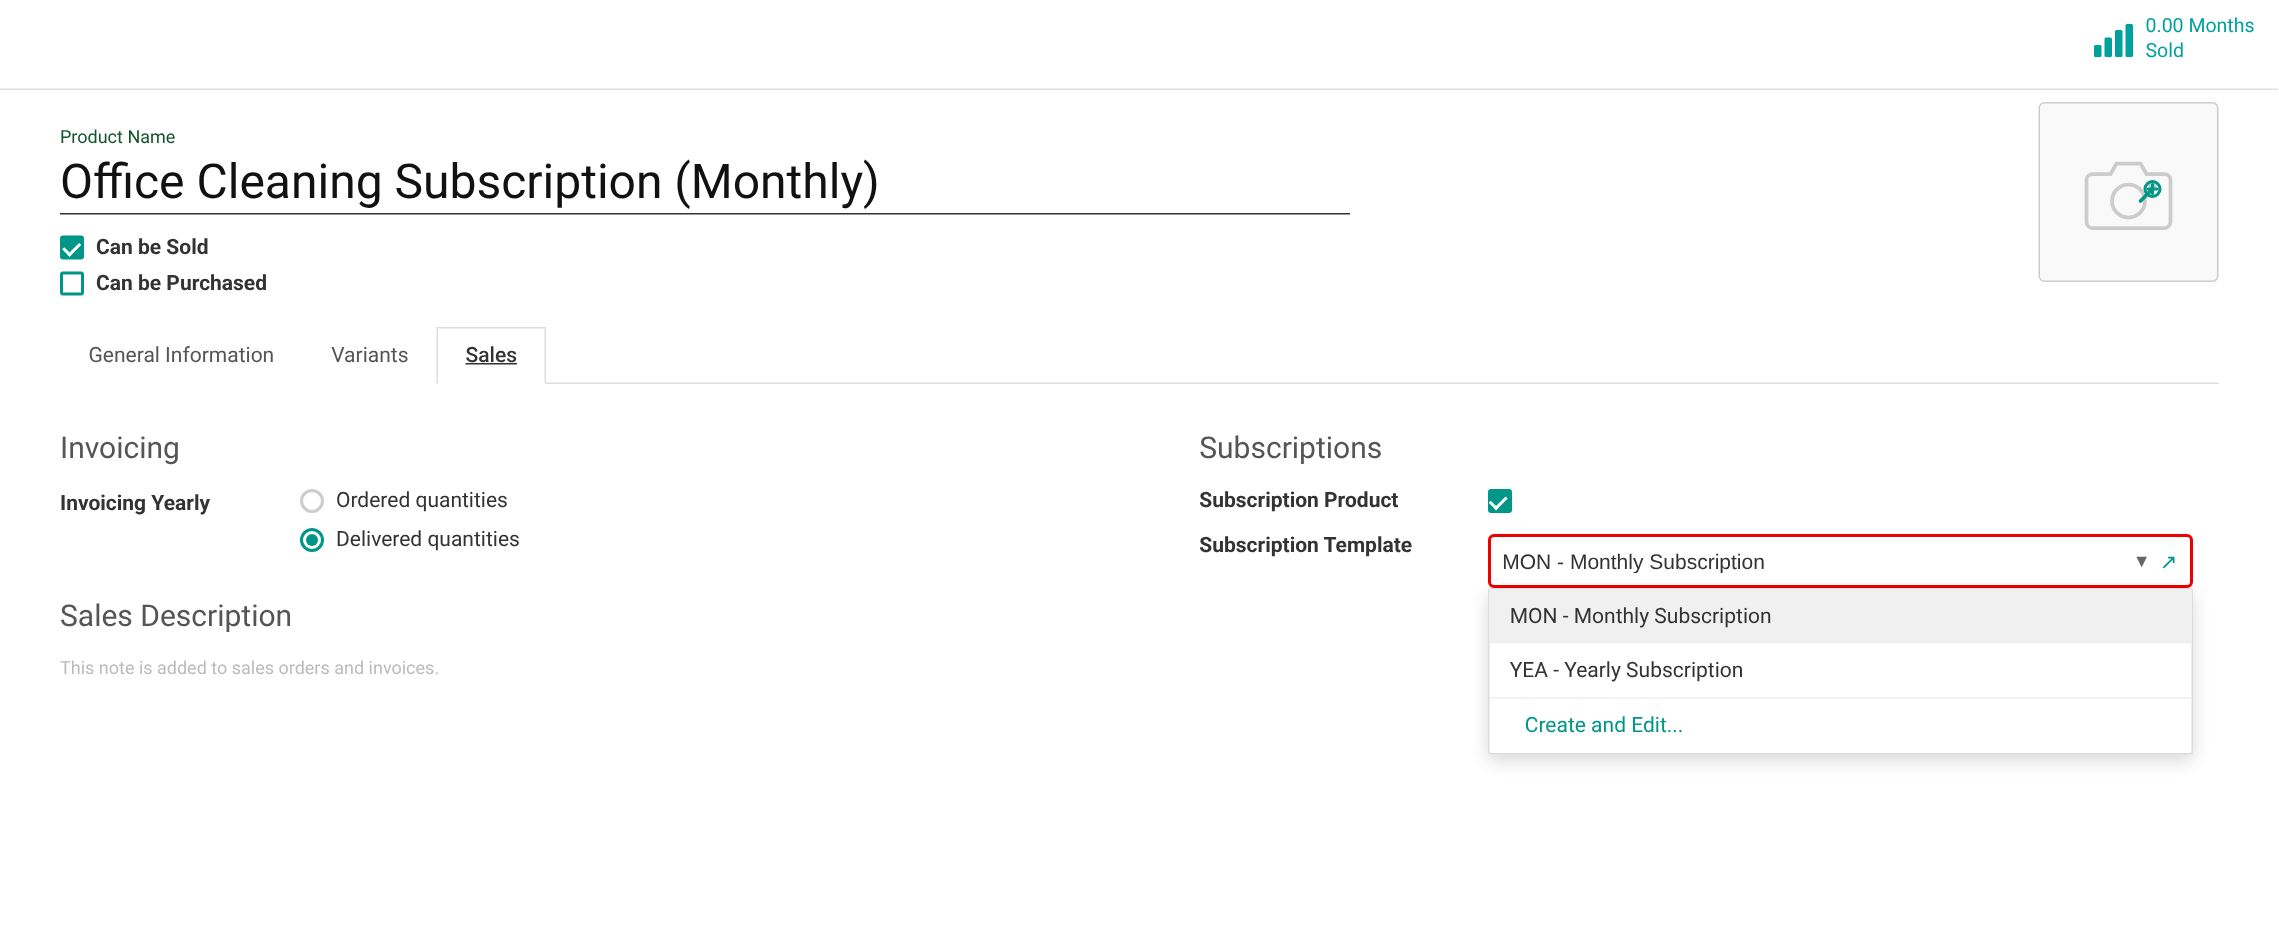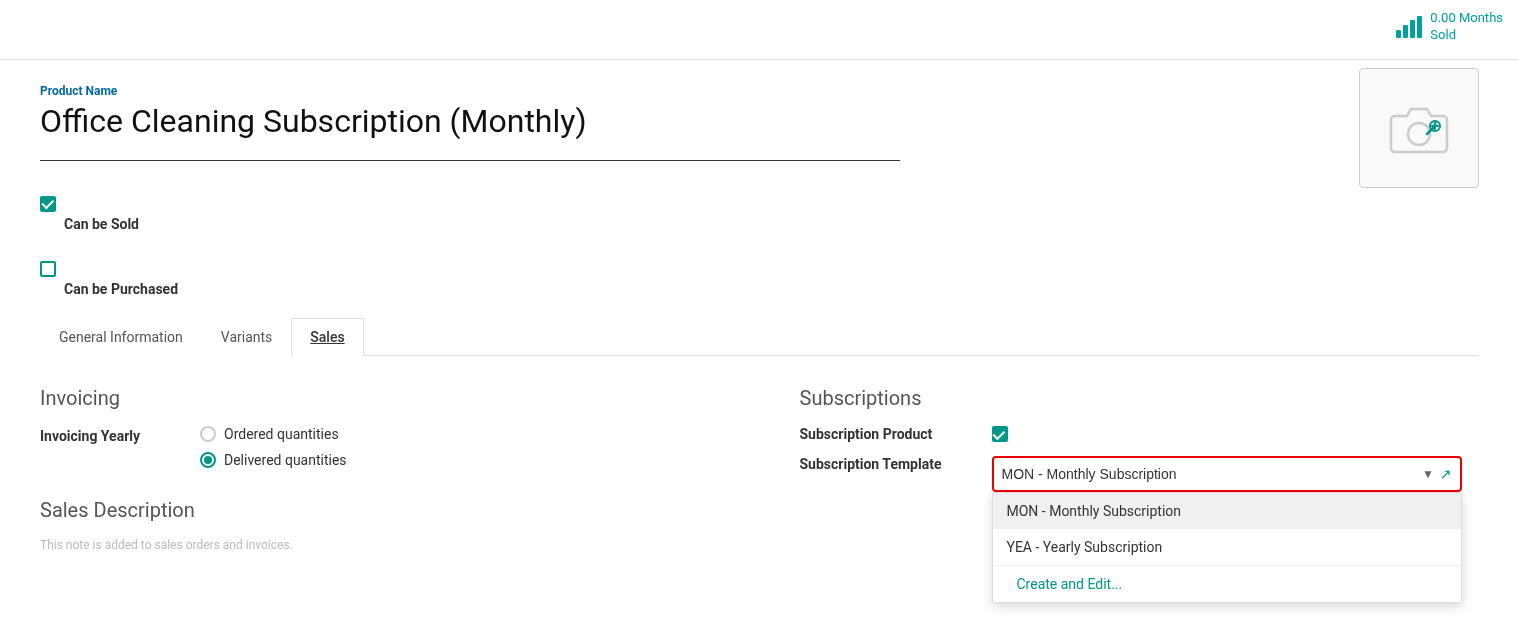--- a/index.html
+++ b/index.html
@@ -54,31 +54,31 @@
 
     
     .main-content {
       padding: 24px 40px 0 40px;
       margin-top: 60px;
     }
 
     
     .product-label {
       font-size: 12px;
-      font-weight: 700;
-      color: #0369a1;
+      font-weight: 400;
+      color: #14532d;
       margin-bottom: 4px;
       text-transform: none;
     }
     .product-name {
       font-size: 32px;
       font-weight: 400;
       color: #111;
       border-bottom: 1px solid #333;
-      padding-bottom: 20px;
+      padding-bottom: 2px;
       max-width: 860px;
       margin-bottom: 14px;
     }
 
     
     .checkbox-row {
       display: flex;
       align-items: center;
       gap: 8px;
       margin-bottom: 8px;
@@ -105,21 +105,20 @@
       transform: rotate(-45deg) translateY(-1px);
       display: block;
     }
     .checkbox-box.unchecked {
       background: #fff;
     }
     .checkbox-label {
       font-size: 14px;
       font-weight: 700;
       color: #333;
-      margin-top: 41px;
     }
 
     
     .camera-box {
       position: absolute;
       top: 68px;
       right: 40px;
       width: 120px;
       height: 120px;
       border: 1px solid #ccc;

